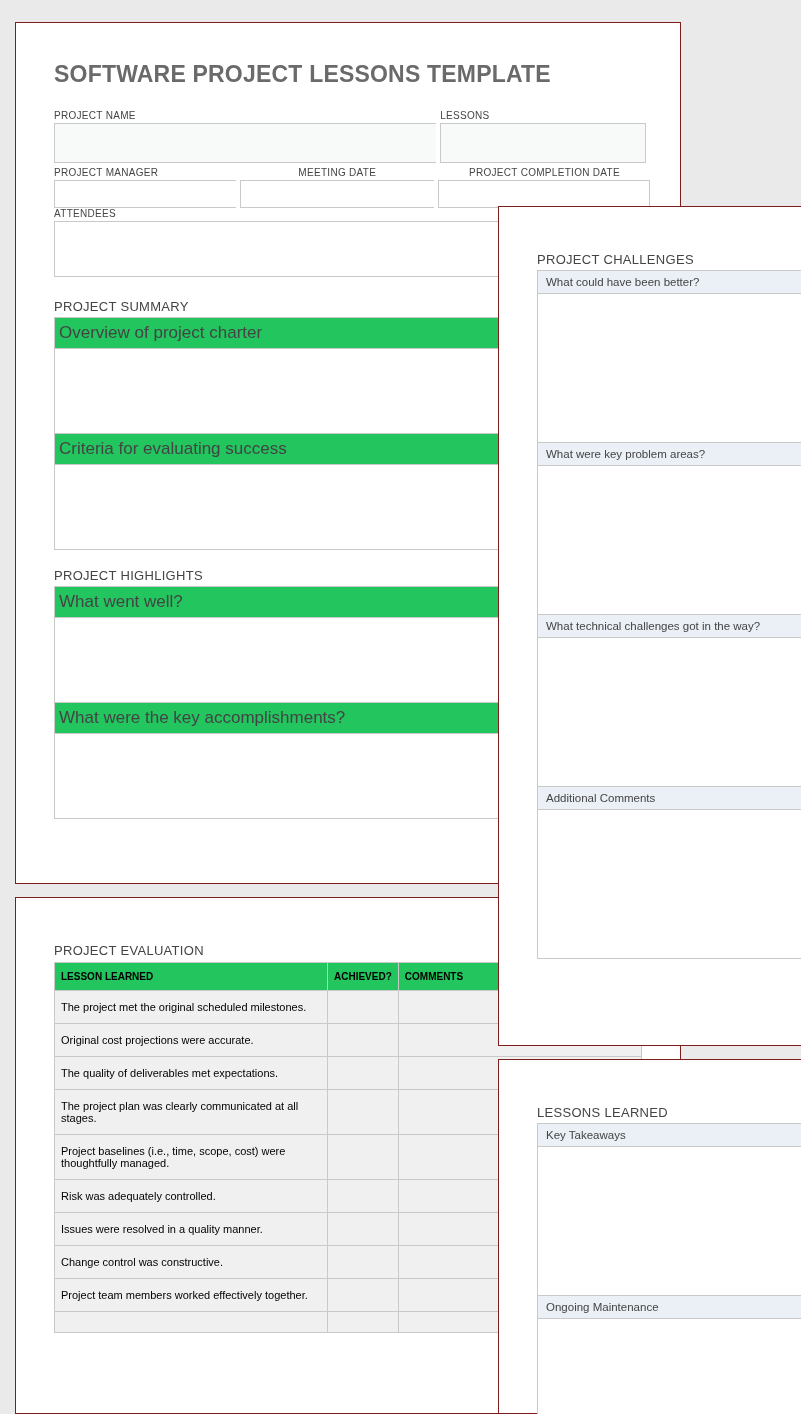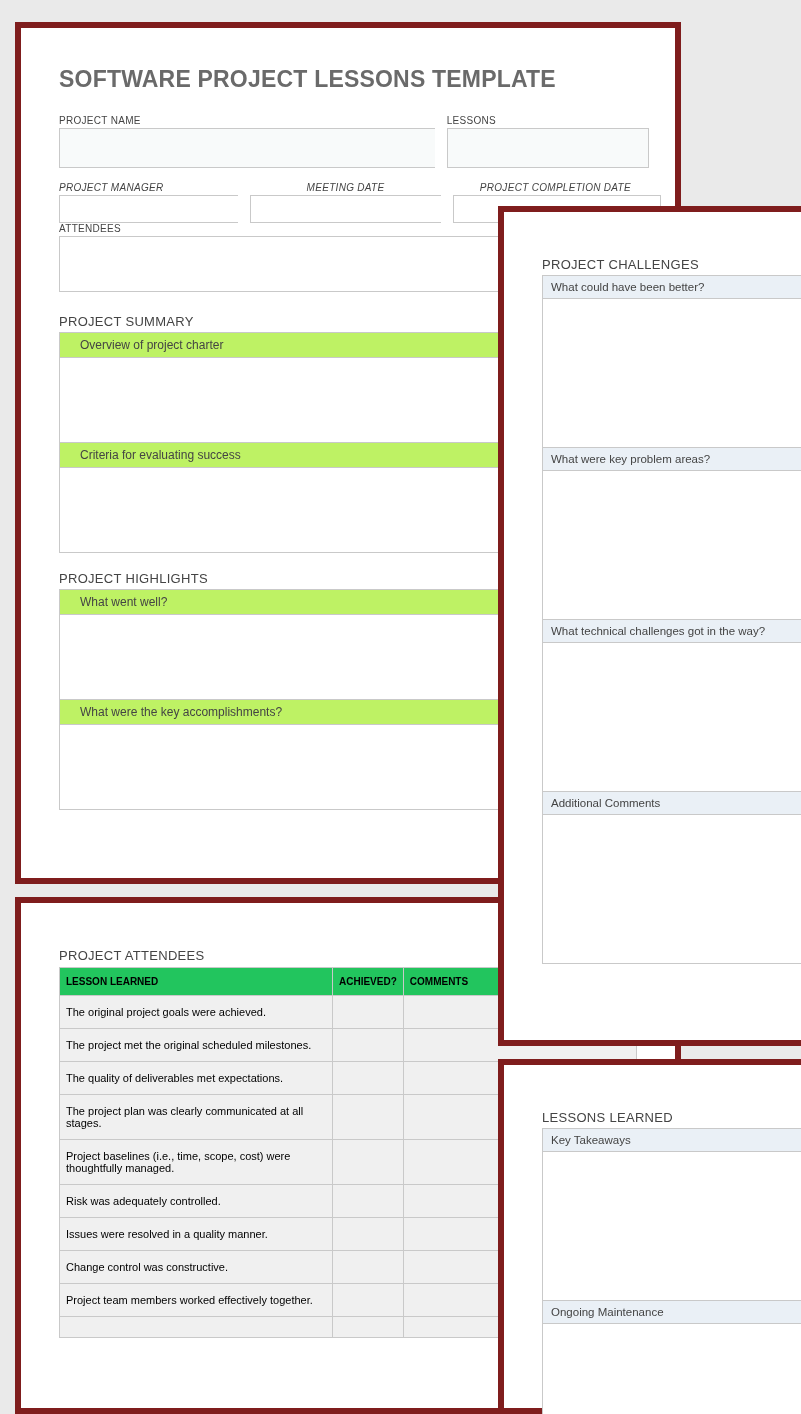--- a/index.html
+++ b/index.html
@@ -8,21 +8,21 @@
     font-family: "Century Gothic", "Avant Garde", Arial, sans-serif;
     font-size: 12px;
     width: 801px;
     height: 1414px;
     overflow: hidden;
     position: relative;
   }
   .page {
     background: #fff;
     position: absolute;
-    border: 6px solid #7f1d1d;
+    border: 1px solid #7f1d1d;
   }
   .page1 { left: 15px; top: 22px; width: 666px; height: 862px; padding: 38px 38px 0 38px; }
   .page2 { left: 15px; top: 897px; width: 666px; height: 517px; padding: 45px 38px 0 38px; }
   .page3 { left: 498px; top: 206px; width: 666px; height: 840px; padding: 45px 38px 0 38px; }
   .page4 { left: 498px; top: 1059px; width: 666px; height: 355px; padding: 45px 38px 0 38px; }
   .title {
     font-size: 23px;
     font-weight: bold;
     color: #6a6a6a;
     letter-spacing: 0.2px;
@@ -34,37 +34,37 @@
     letter-spacing: 0.3px;
     margin-bottom: 3px;
     margin-top: 14px;
   }
   .field-label {
     font-size: 10px;
     color: #444;
     letter-spacing: 0.3px;
     margin-bottom: 2px;
   }
-  .row { display: flex; gap: 12px; }
+  .row { display: flex; gap: 4px; }
   .row > div { display: flex; flex-direction: column; }
   .input-box {
     border: 1px solid #c9c9c9;
     background: #f8fafa;
     height: 40px;
     width: 100%;
   }
   .input-box.small { height: 28px; background: #fff; }
-  .row2-spacing { margin-top: 14px; font-style: italic; }
+  .row2-spacing { margin-top: 4px; }
   .row3-spacing { }
   .subheader-box {
     border: 1px solid #c9c9c9;
     border-bottom: none;
-    background: #bef264;
-    padding: 5px 20px;
-    font-size: 12px;
+    background: #22c55e;
+    padding: 5px 4px;
+    font-size: 17px;
     color: #444;
   }
   .content-box {
     border: 1px solid #c9c9c9;
     background: #fff;
     height: 86px;
     width: 100%;
   }
   .content-box.tall { height: 150px; }
   .content-box.med { height: 86px; }
@@ -162,37 +162,37 @@
   <div class="content-box med"></div>
 
   <div class="section-title" style="margin-top:18px;">PROJECT HIGHLIGHTS</div>
   <div class="subheader-box">What went well?</div>
   <div class="content-box med"></div>
   <div class="subheader-box" style="border-top:none;">What were the key accomplishments?</div>
   <div class="content-box med"></div>
 </div>
 
 <div class="page page2">
-  <div class="section-title" style="margin-top:0;">PROJECT ATTENDEES</div>
+  <div class="section-title" style="margin-top:0;">PROJECT EVALUATION</div>
   <table class="eval">
     <thead>
       <tr>
         <th>LESSON LEARNED</th>
         <th style="width:67px;">ACHIEVED?</th>
         <th>COMMENTS</th>
       </tr>
     </thead>
     <tbody>
       <tr>
-          <td class="lesson">The original project goals were achieved.</td>
-          <td class="ach"></td>
-          <td class="com"></td>
-        </tr>
-      <tr>
           <td class="lesson">The project met the original scheduled milestones.</td>
+          <td class="ach"></td>
+          <td class="com"></td>
+        </tr>
+      <tr>
+          <td class="lesson">Original cost projections were accurate.</td>
           <td class="ach"></td>
           <td class="com"></td>
         </tr>
       <tr>
           <td class="lesson">The quality of deliverables met expectations.</td>
           <td class="ach"></td>
           <td class="com"></td>
         </tr>
       <tr>
           <td class="lesson">The project plan was clearly communicated at all stages.</td>

